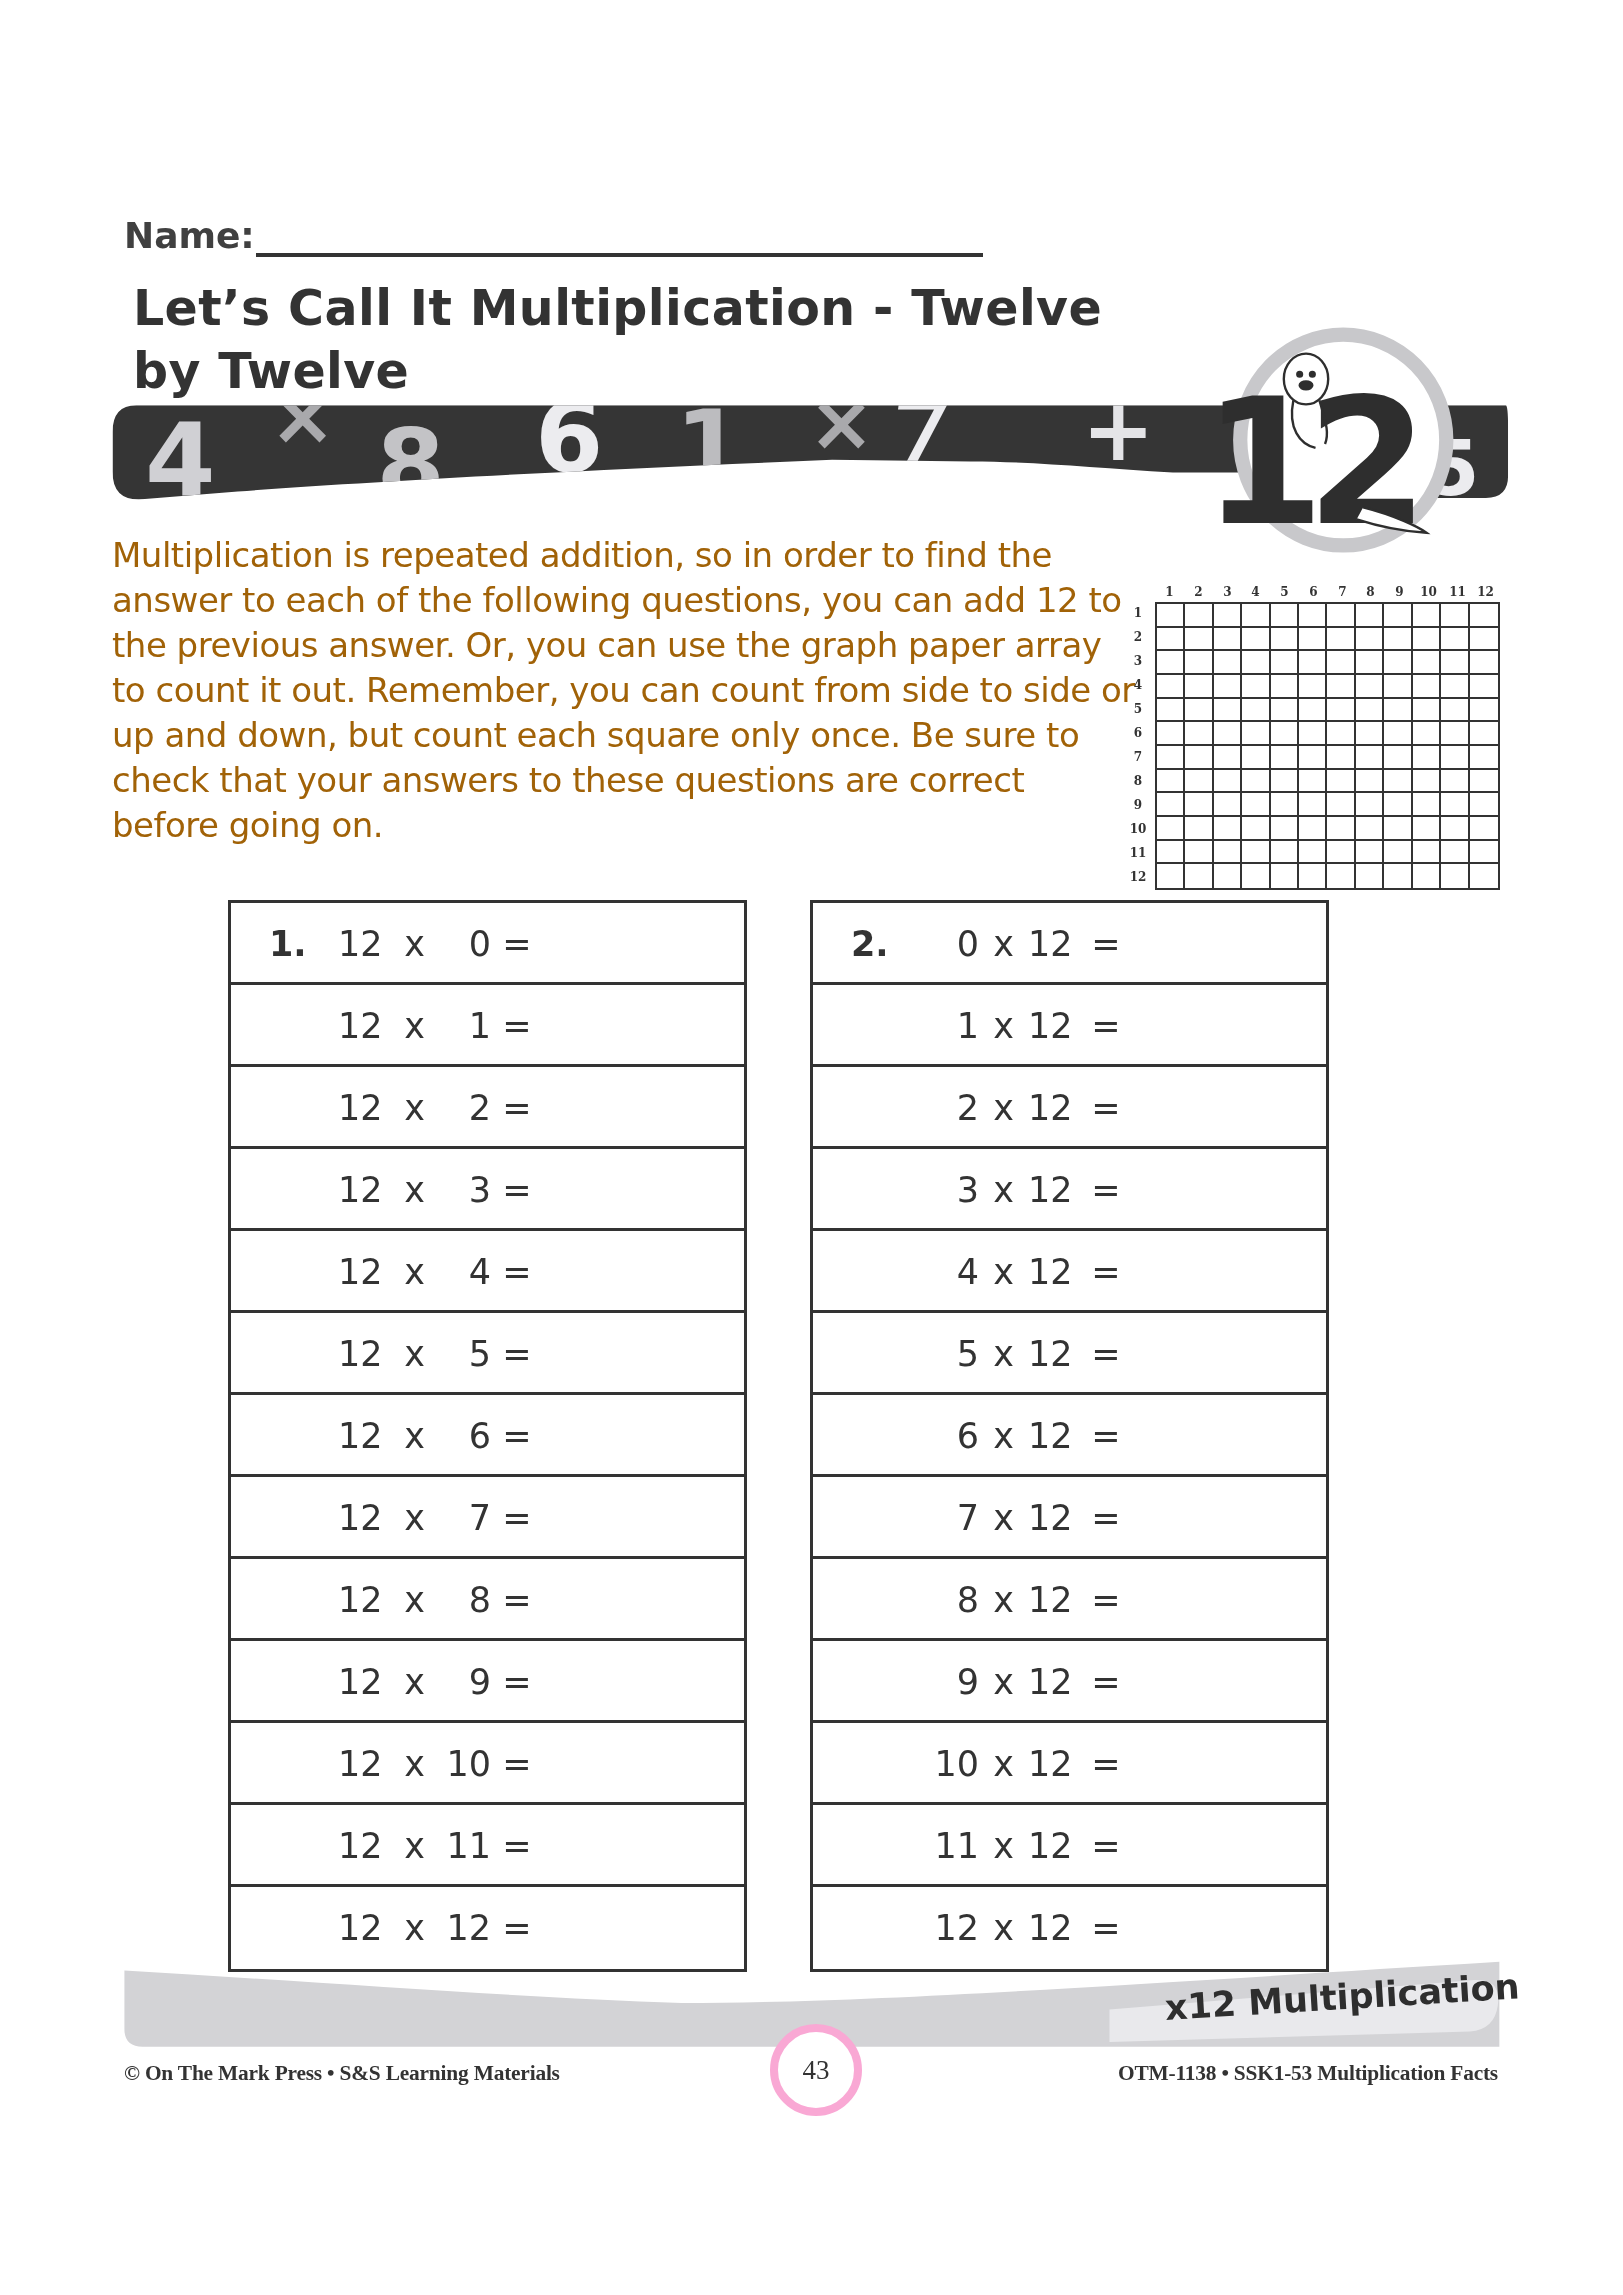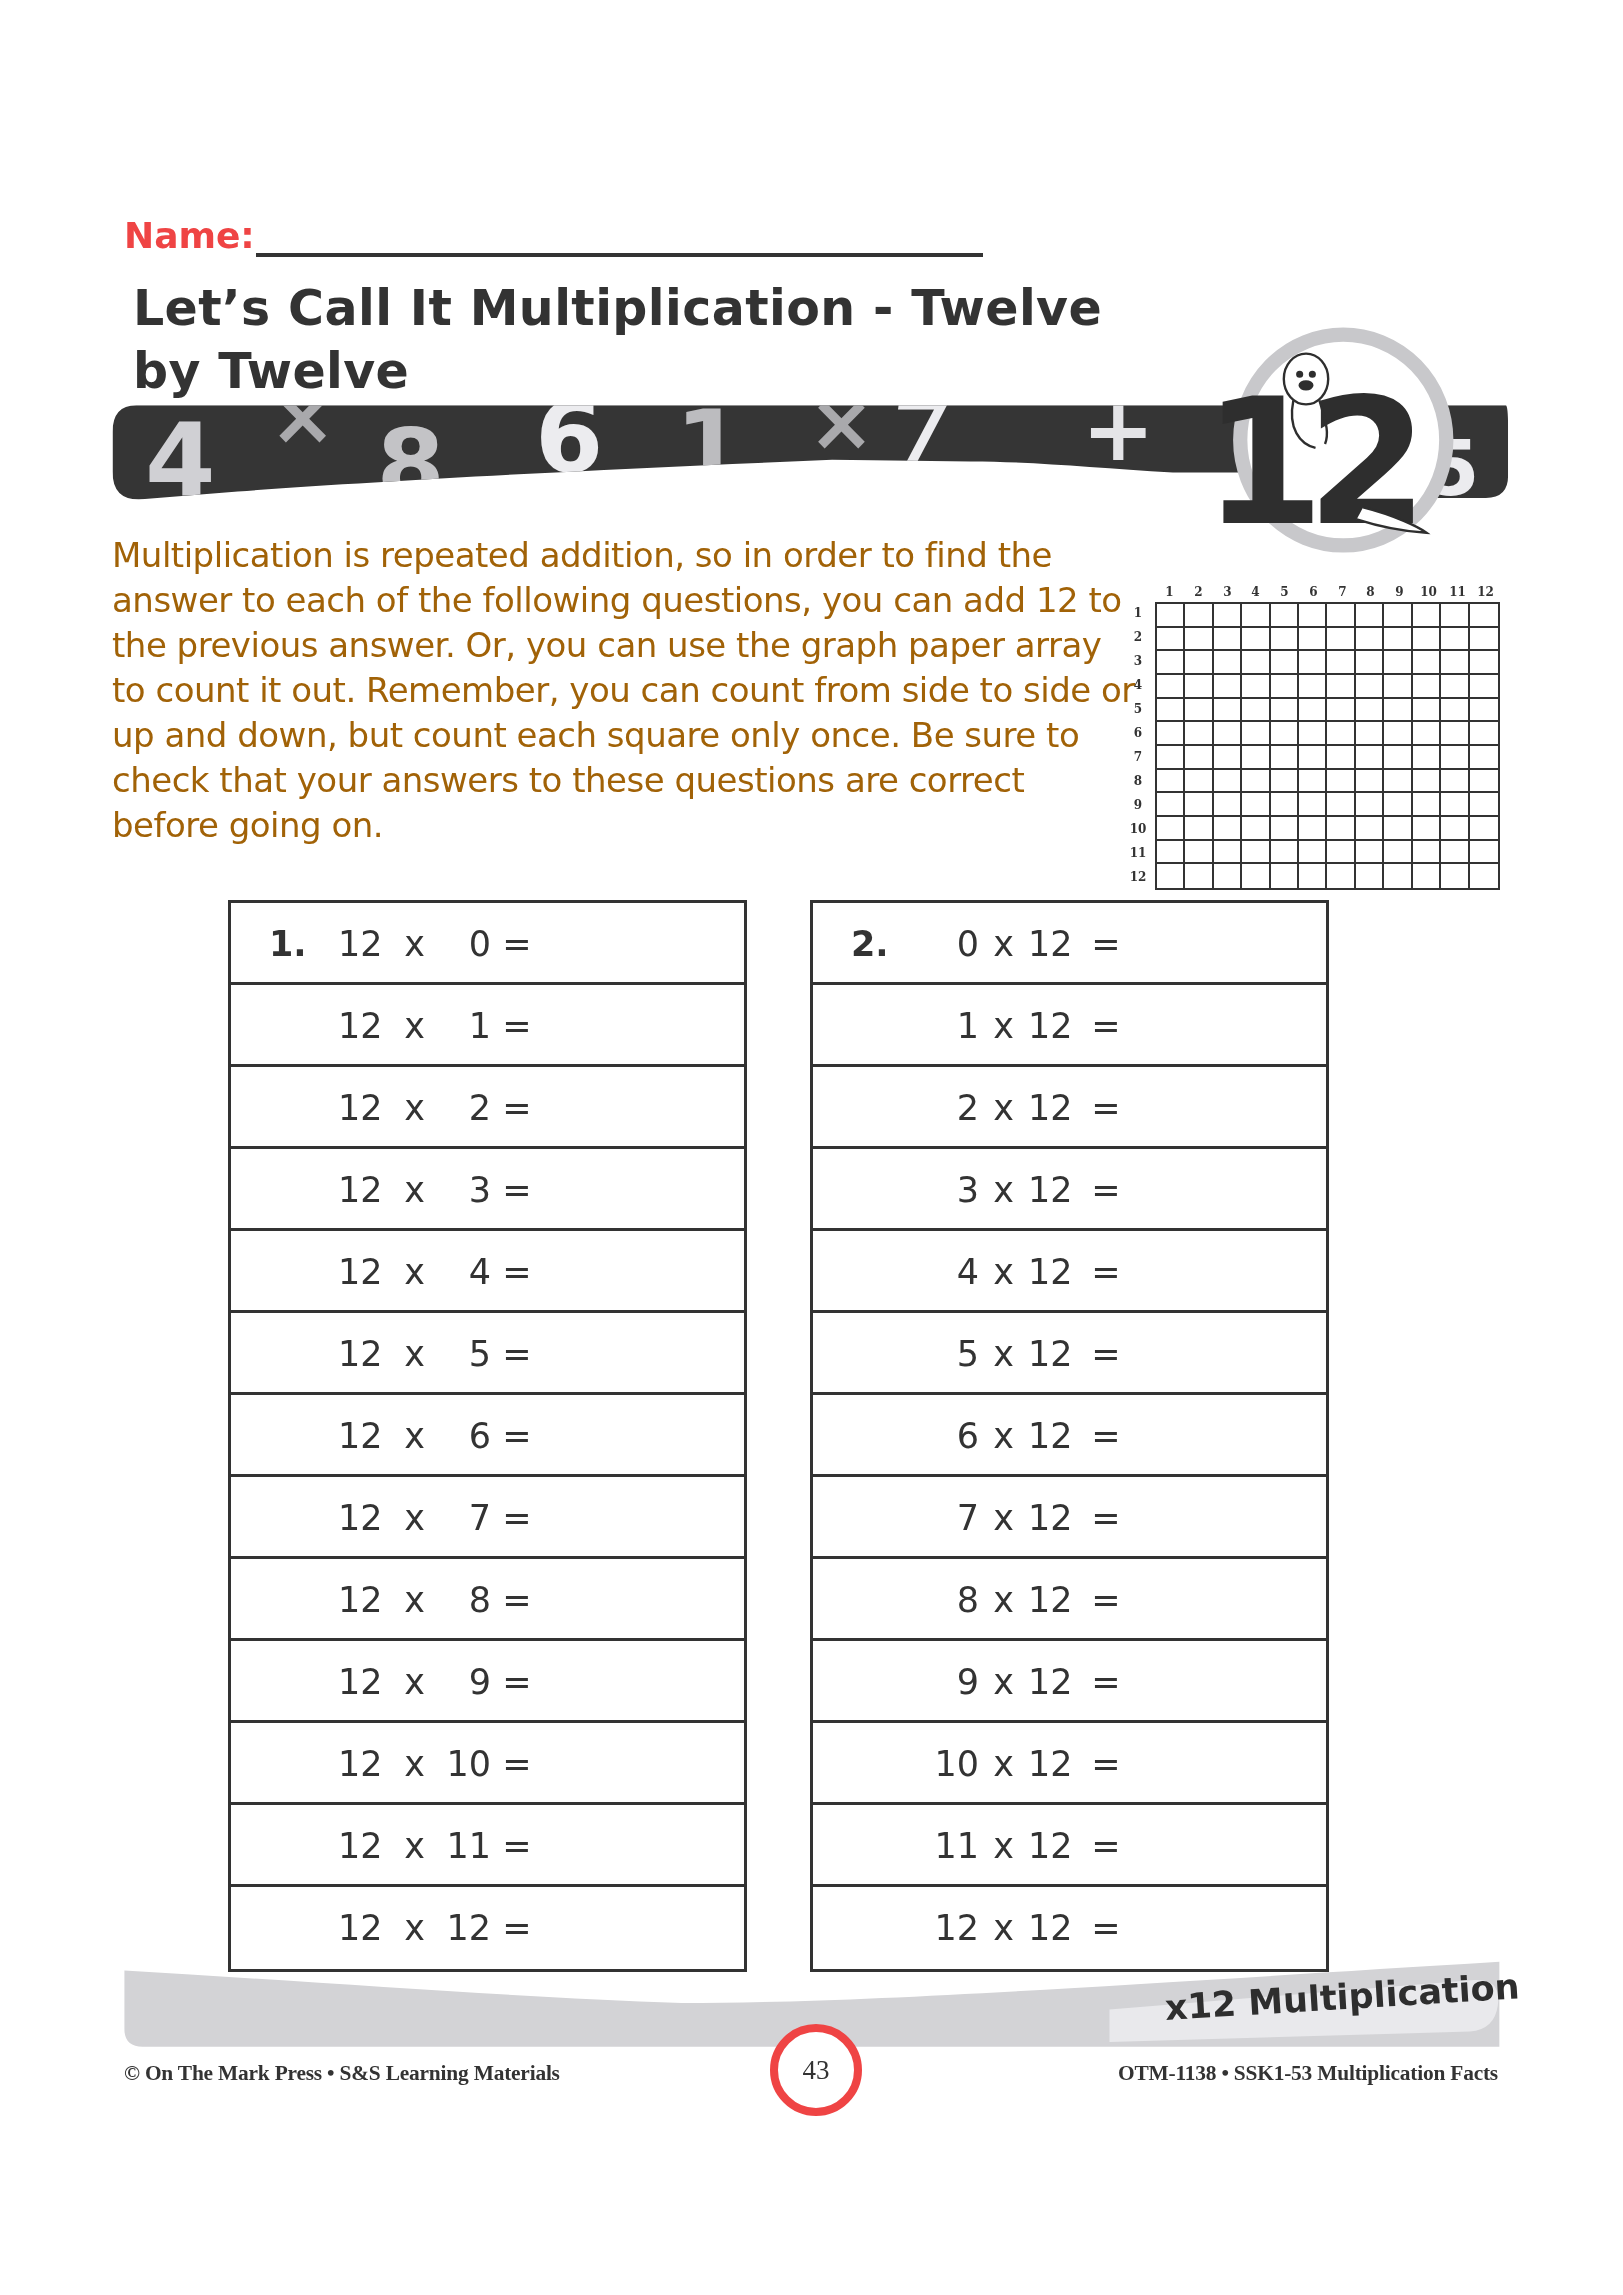--- a/index.html
+++ b/index.html
@@ -9,21 +9,21 @@
       position: relative;
       overflow: hidden;
       font-family: "DejaVu Sans", sans-serif;
       color: #333333;
     }
     .abs { position: absolute; }
 
     
     .name-label {
       left: 124px; top: 212px;
-      font-size: 36px; font-weight: bold; color: #ef4444;
+      font-size: 36px; font-weight: bold; color: #404040;
       line-height: 48px;
     }
     .name-line {
       left: 256px; top: 253px; width: 727px; height: 4px; background: #333;
     }
 
     
     .title {
       left: 133px; top: 277px; width: 1015px;
       font-size: 49px; font-weight: bold; color: #333;
@@ -97,21 +97,21 @@
     .facts-table.right .expr .eq { width: 60px; }
 
     
     .footer-band { left: 0; top: 1934px; width: 1623px; height: 127px; pointer-events: none; }
     .footer-tab-label {
       left: 1165px; top: 1988px; font-size: 35px; font-weight: bold; color: #2e2e2e;
       transform: rotate(-3.5deg); transform-origin: left center;
     }
     .page-circle {
       left: 770px; top: 2024px; width: 92px; height: 92px;
-      border-radius: 50%; border: 8px solid #ef4444; box-sizing: border-box; background: #fff;
+      border-radius: 50%; border: 8px solid #f9a8d4; box-sizing: border-box; background: #fff;
       display: flex; align-items: center; justify-content: center;
     }
     .page-num { font-family: "Liberation Serif", serif; font-size: 27px; color: #333; }
     .footer-left {
       left: 124px; top: 2061px; font-family: "Liberation Serif", serif; font-weight: bold;
       font-size: 21.4px; color: #333; letter-spacing: -0.2px;
     }
     .footer-right {
       right: 125px; top: 2061px; font-family: "Liberation Serif", serif; font-weight: bold;
       font-size: 21.4px; color: #333; letter-spacing: -0.2px;

